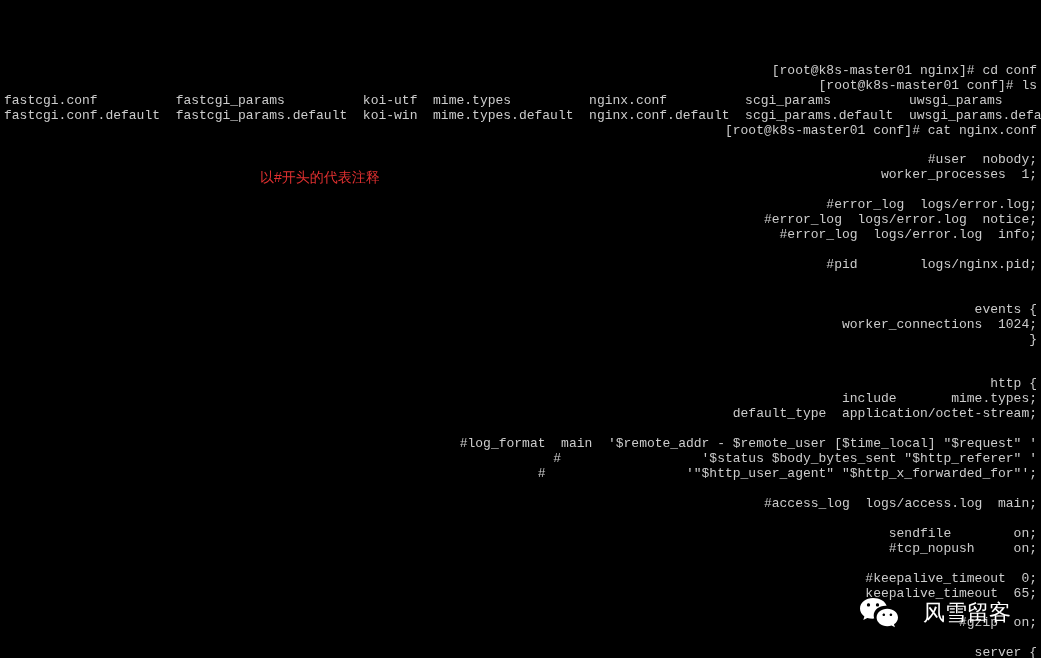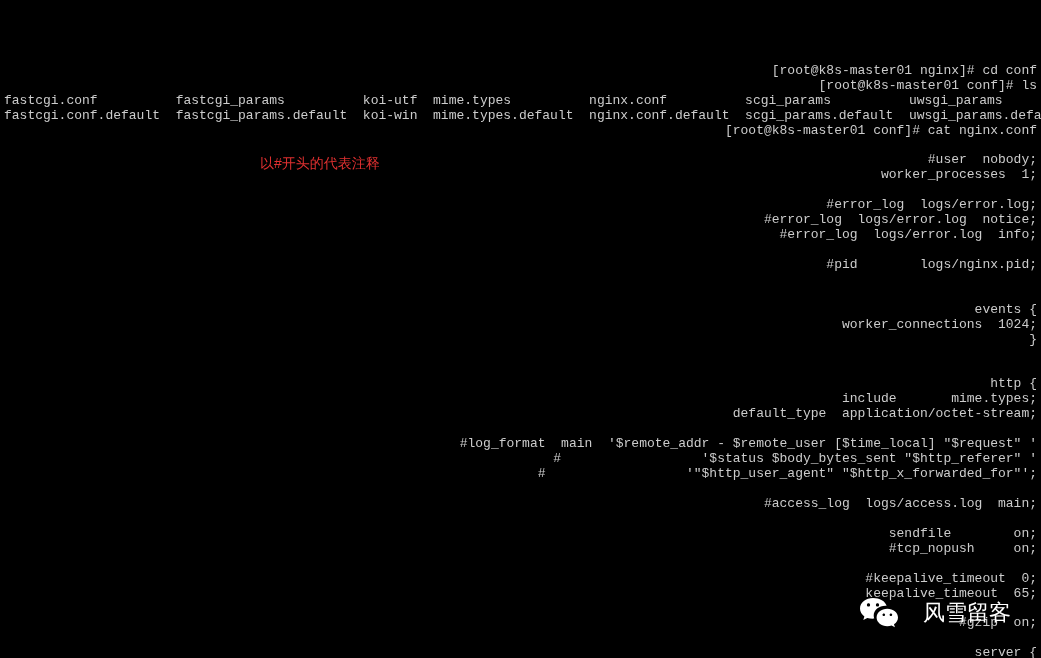--- a/index.html
+++ b/index.html
@@ -41,21 +41,21 @@
       fill: #fff;
     }
   </style>
 </head>
 <body>
 
 
 
 <div id="terminal-output"><div class="term-line">[root@k8s-master01 nginx]# cd conf</div><div class="term-line">[root@k8s-master01 conf]# ls</div><div class="term-line">fastcgi.conf          fastcgi_params          koi-utf  mime.types          nginx.conf          scgi_params          uwsgi_params          win-utf</div><div class="term-line">fastcgi.conf.default  fastcgi_params.default  koi-win  mime.types.default  nginx.conf.default  scgi_params.default  uwsgi_params.default</div><div class="term-line">[root@k8s-master01 conf]# cat nginx.conf</div><div class="term-line">&nbsp;</div><div class="term-line">#user  nobody;</div><div class="term-line">worker_processes  1;</div><div class="term-line">&nbsp;</div><div class="term-line">#error_log  logs/error.log;</div><div class="term-line">#error_log  logs/error.log  notice;</div><div class="term-line">#error_log  logs/error.log  info;</div><div class="term-line">&nbsp;</div><div class="term-line">#pid        logs/nginx.pid;</div><div class="term-line">&nbsp;</div><div class="term-line">&nbsp;</div><div class="term-line">events {</div><div class="term-line">    worker_connections  1024;</div><div class="term-line">}</div><div class="term-line">&nbsp;</div><div class="term-line">&nbsp;</div><div class="term-line">http {</div><div class="term-line">    include       mime.types;</div><div class="term-line">    default_type  application/octet-stream;</div><div class="term-line">&nbsp;</div><div class="term-line">    #log_format  main  '$remote_addr - $remote_user [$time_local] "$request" '</div><div class="term-line">    #                  '$status $body_bytes_sent "$http_referer" '</div><div class="term-line">    #                  '"$http_user_agent" "$http_x_forwarded_for"';</div><div class="term-line">&nbsp;</div><div class="term-line">    #access_log  logs/access.log  main;</div><div class="term-line">&nbsp;</div><div class="term-line">    sendfile        on;</div><div class="term-line">    #tcp_nopush     on;</div><div class="term-line">&nbsp;</div><div class="term-line">    #keepalive_timeout  0;</div><div class="term-line">    keepalive_timeout  65;</div><div class="term-line">&nbsp;</div><div class="term-line">    #gzip  on;</div><div class="term-line">&nbsp;</div><div class="term-line">    server {</div></div>
 
-<div class="annotation" style="top: 155px; left: 260px;">以#开头的代表注释</div>
+<div class="annotation" style="top: 169px; left: 260px;">以#开头的代表注释</div>
 
 <div class="watermark">
   <svg class="wechat-icon" viewBox="0 0 40 34">
     <path d="M14 2C7 2 1 6.5 1 12.5c0 3.2 1.7 6 4.4 7.9l-1.1 3.5 4-2c1.7.5 3.5.8 5.4.8.5 0 1 0 1.5-.1-.3-1-.5-2-.5-3.1 0-5.4 5.2-9.8 11.7-9.8.4 0 .8 0 1.2.1C26.4 5.2 20.7 2 14 2zm-4.5 8.5c-.9 0-1.6-.7-1.6-1.6s.7-1.6 1.6-1.6 1.6.7 1.6 1.6-.7 1.6-1.6 1.6zm9 0c-.9 0-1.6-.7-1.6-1.6s.7-1.6 1.6-1.6 1.6.7 1.6 1.6-.7 1.6-1.6 1.6z"></path>
     <path d="M39 21.5c0-4.8-4.8-8.7-10.7-8.7s-10.7 3.9-10.7 8.7 4.8 8.7 10.7 8.7c1.5 0 3-.2 4.3-.7l3.3 1.7-.9-2.9C37.5 26.6 39 24.2 39 21.5zm-14.2-1.4c-.7 0-1.3-.6-1.3-1.3s.6-1.3 1.3-1.3 1.3.6 1.3 1.3-.6 1.3-1.3 1.3zm7.1 0c-.7 0-1.3-.6-1.3-1.3s.6-1.3 1.3-1.3 1.3.6 1.3 1.3-.6 1.3-1.3 1.3z"></path>
   </svg>
   <span>风雪留客</span>
 </div>
 
 

